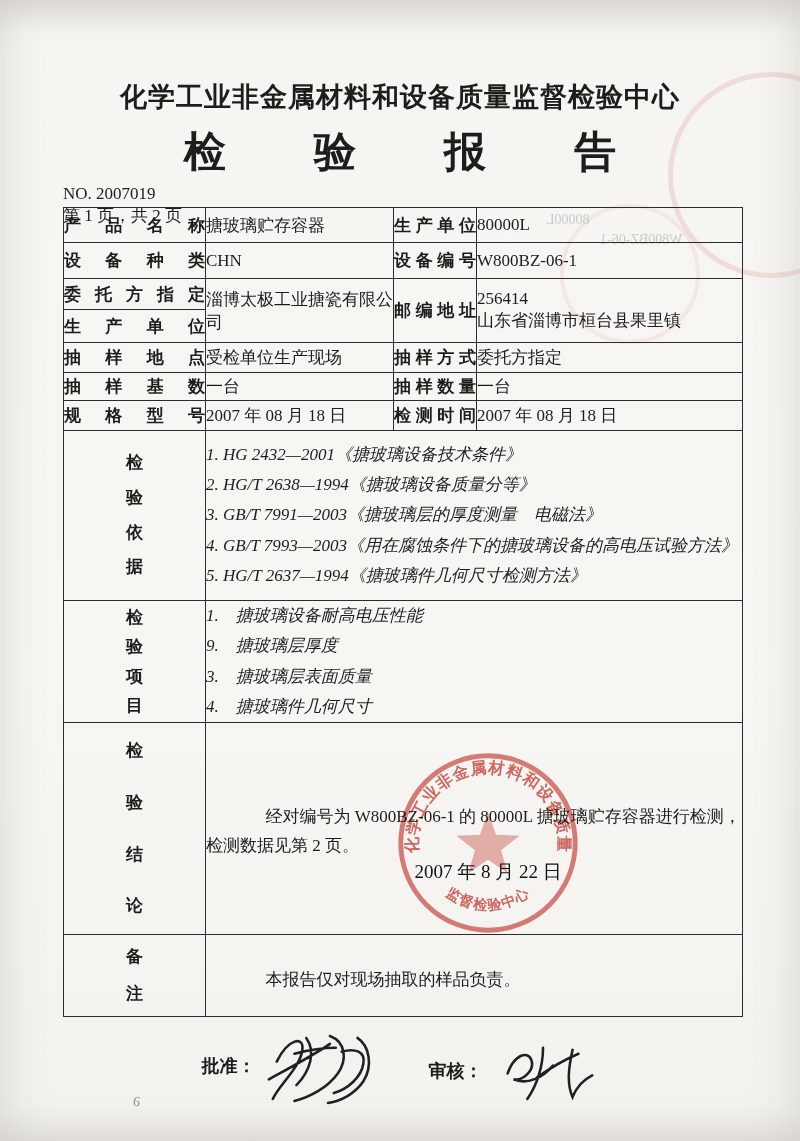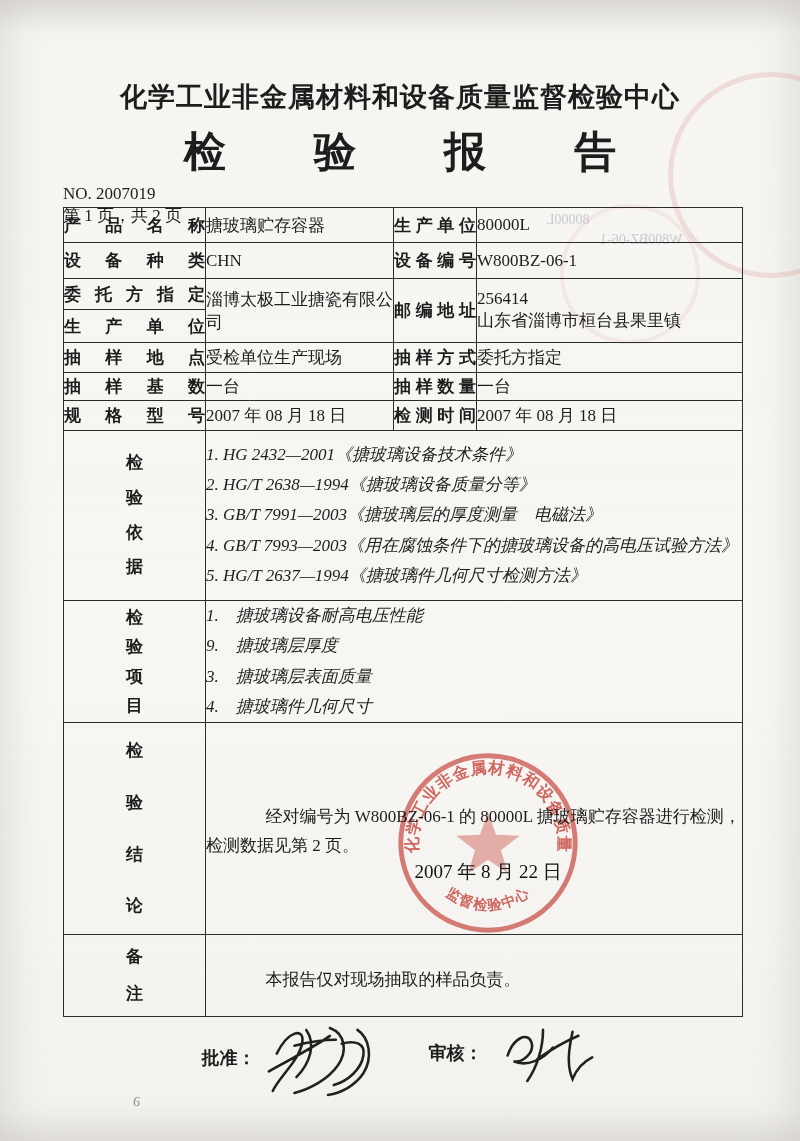--- a/index.html
+++ b/index.html
@@ -37,21 +37,21 @@
   .remark-text{text-indent:3.5em;line-height:1.6;padding-top:8px;}
   
   .seal{position:absolute;left:390px;top:745px;width:196px;height:196px;mix-blend-mode:multiply;}
   .seal svg{position:absolute;left:0;top:0;opacity:.82;}
   .sealtxt{fill:#cf4a44;font-family:"Liberation Sans","DejaVu Sans",sans-serif;font-weight:700;}
   .seal-cover{position:absolute;top:68px;left:0;width:100%;text-align:center;font-size:20px;
     letter-spacing:2px;color:#121212;}
   .seal-date{position:absolute;top:114px;left:0;width:100%;text-align:center;font-size:19px;color:#121212;}
   
   .signatures{position:absolute;top:1016px;left:63px;width:679px;height:92px;display:flex;
-    justify-content:center;align-items:flex-start;gap:42px;}
+    justify-content:center;align-items:flex-end;gap:42px;}
   .sig-group{display:flex;align-items:center;}
   .sig-label{font-weight:700;font-size:18px;white-space:nowrap;}
   .sig-svg{margin-left:3px;}
   .sig-svg path{fill:none;stroke:#23211f;stroke-width:2.6;stroke-linecap:round;}
   
   .bleed-ring{position:absolute;border-radius:50%;}
   .ring1{left:668px;top:72px;width:196px;height:196px;border:5px solid rgba(206,95,90,.16);}
   .ring2{left:560px;top:204px;width:132px;height:132px;border:4px solid rgba(206,95,90,.09);}
   .bleed-text{position:absolute;transform:scaleX(-1);color:rgba(118,130,152,.38);
     filter:blur(.6px);font-size:14px;white-space:nowrap;}

